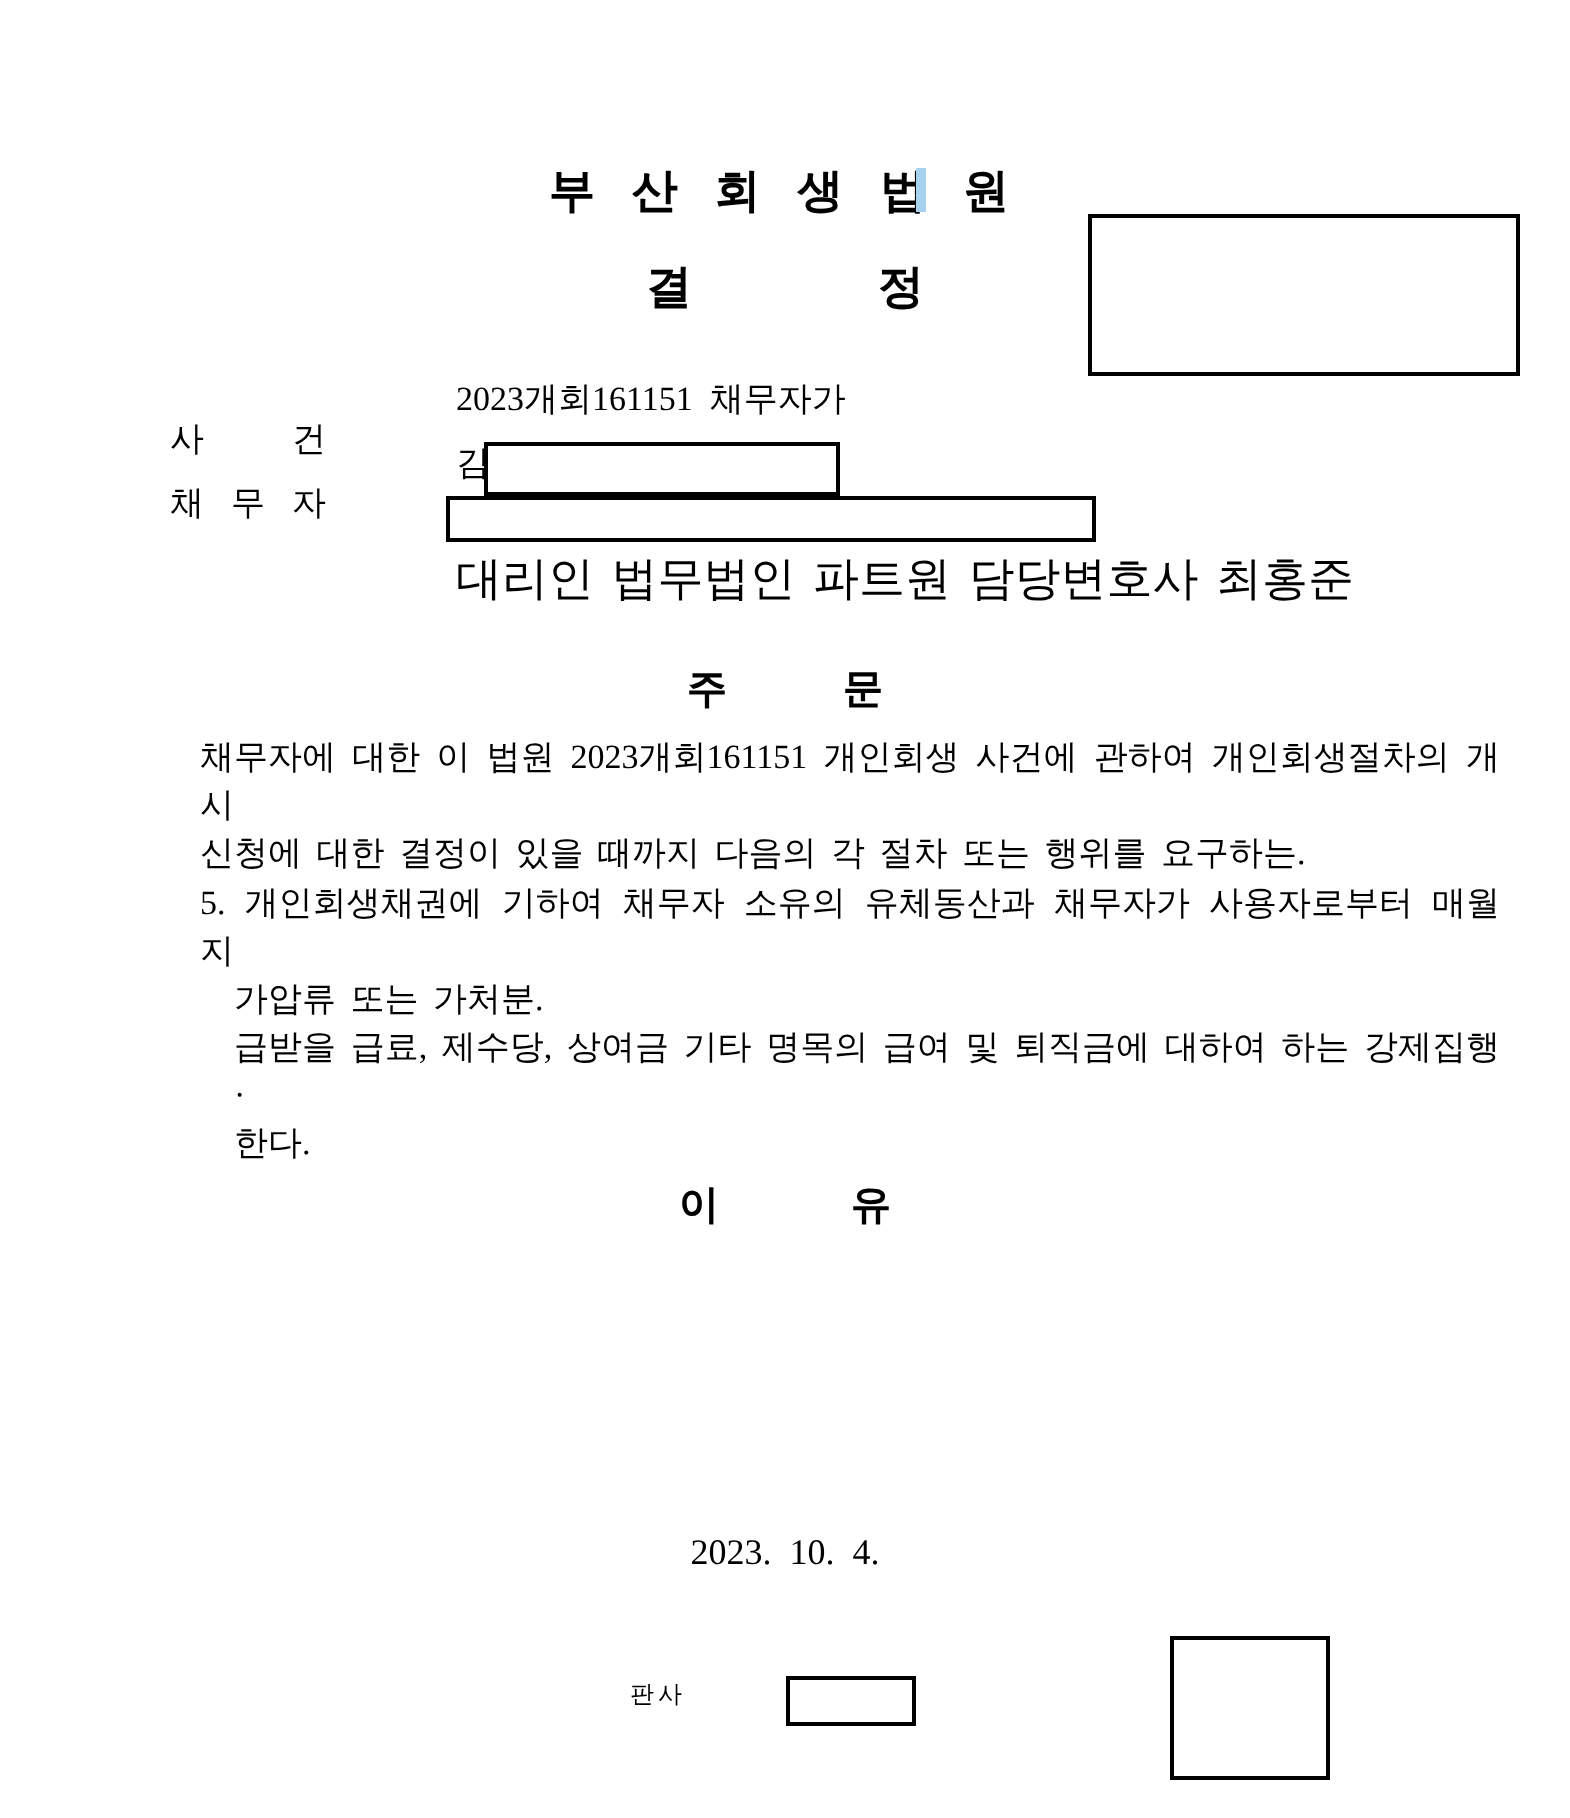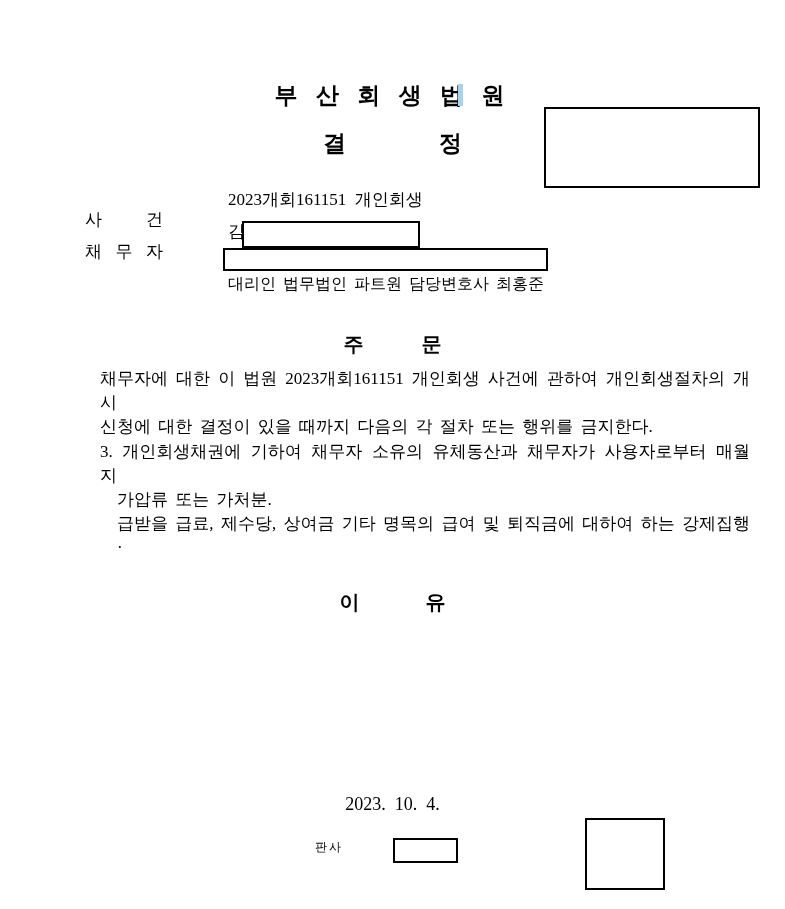--- a/index.html
+++ b/index.html
@@ -55,21 +55,21 @@
     position: absolute;
     left: 160px;
     top: 0;
     white-space: pre;
   }
   .case-row   { top: 188px; width: 650px; }
   .debtor-row { top: 220px; width: 650px; }
   .attorney-line {
     position: absolute;
     left: 228px; top: 274px;
-    font-size: 16px;
+    font-size: 23px;
     word-spacing: 3px;
     white-space: pre;
   }
 
   .para {
     position: absolute;
     left: 68px;
     width: 650px;
     font-size: 17px;
     line-height: 24px;
@@ -98,21 +98,20 @@
     left: 458px; top: 84px;
     width: 5px; height: 22px;
   }
 
   .date-line {
     position: absolute;
     top: 766px; left: 0; right: 0;
     text-align: center;
     font-size: 18px;
     white-space: pre;
-    margin-top: 28px;
   }
   .judge-label {
     position: absolute;
     left: 315px; top: 839px;
     font-size: 12px;
     letter-spacing: 2px;
   }
 </style>
 </head>
 <body>
@@ -125,47 +124,48 @@
 
   <div class="redaction-box stamp-box-top"></div>
 
   <div class="big-heading decision-heading">
     <span>결</span>
     <span>정</span>
   </div>
 
   <div class="row case-row">
     <span class="row-label">사 건</span>
-    <span class="row-value">2023개회161151  개인회생</span>
+    <span class="row-value">2023개회161151  채무자가</span>
   </div>
 
   <div class="row debtor-row">
     <span class="row-label">채 무 자</span>
     <span class="row-value">김</span>
   </div>
 
   <div class="redaction-box name-box"></div>
   <div class="redaction-box address-box"></div>
 
   <div class="attorney-line">대리인 법무법인 파트원 담당변호사 최홍준</div>
 
   <div class="big-heading order-heading">
     <span>주</span>
     <span>문</span>
   </div>
 
   <div class="para order-intro">
     <div class="line full">채무자에 대한 이 법원 2023개회161151 개인회생 사건에 관하여 개인회생절차의 개시</div>
-    <div class="line">신청에 대한 결정이 있을 때까지 다음의 각 절차 또는 행위를 금지한다.</div>
+    <div class="line">신청에 대한 결정이 있을 때까지 다음의 각 절차 또는 행위를 요구하는.</div>
   </div>
 
   <div class="para order-items">
-    <div class="line full">3. 개인회생채권에 기하여 채무자 소유의 유체동산과 채무자가 사용자로부터 매월 지</div>
+    <div class="line full">5. 개인회생채권에 기하여 채무자 소유의 유체동산과 채무자가 사용자로부터 매월 지</div>
     <div class="line indent">가압류 또는 가처분.</div>
     <div class="line full indent">급받을 급료, 제수당, 상여금 기타 명목의 급여 및 퇴직금에 대하여 하는 강제집행·</div>
+    <div class="line indent">한다.</div>
   </div>
 
   <div class="big-heading reason-heading">
     <span>이</span>
     <span>유</span>
   </div>
 
 
   <div class="date-line">2023.  10.  4.</div>
 

